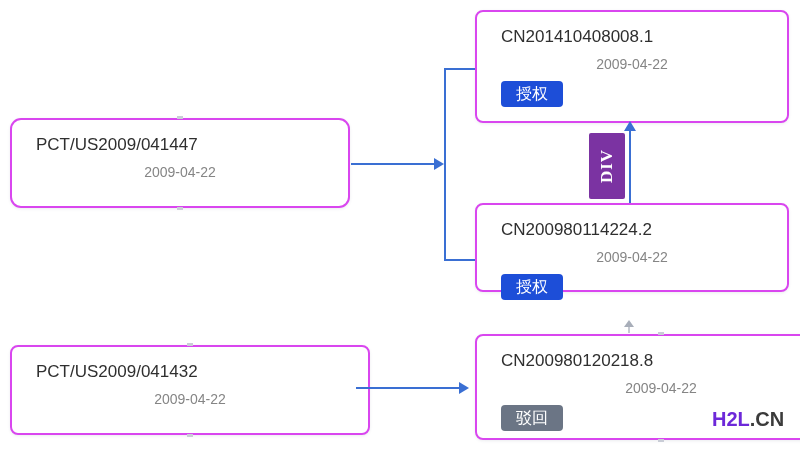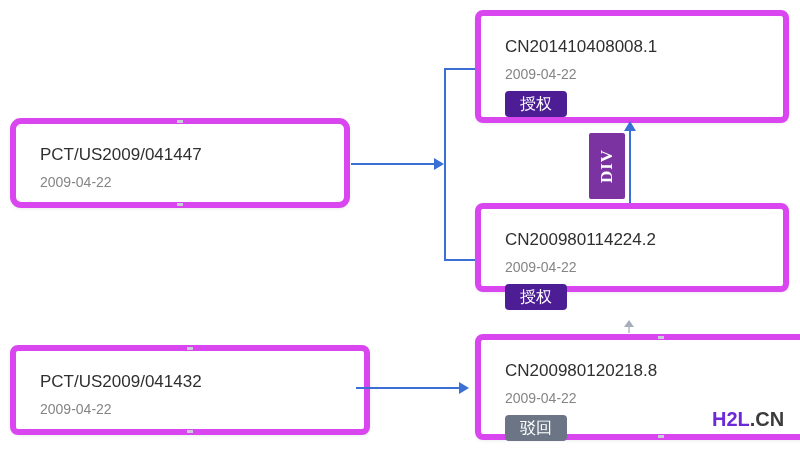--- a/index.html
+++ b/index.html
@@ -2,31 +2,31 @@
 <html><head>
 <meta charset="utf-8">
 <style>
   html,body{margin:0;padding:0;background:#fff;}
   .canvas{
     position:relative;width:800px;height:450px;background:#ffffff;overflow:hidden;
     font-family:"Liberation Sans","DejaVu Sans",sans-serif;
   }
   
   .card{
-    position:absolute;background:#fff;border:6px solid #d946ef;border-radius:8px;
+    position:absolute;background:#fff;border:2px solid #d946ef;border-radius:8px;
     box-shadow:0 1px 3px rgba(100,110,130,.12);box-sizing:border-box;
-    padding:21px 24px;
+    padding:15px 24px;
   }
   .card .title{font-size:17px;color:#2f2f2f;margin:0 0 9px 0;white-space:nowrap;}
-  .card .date{font-size:14px;color:#858585;}
+  .card .date{font-size:14px;color:#858585;text-align:center;}
   .badge{
     display:inline-block;margin-top:9px;padding:3px 15px;border-radius:4px;
     color:#fff;font-size:16px;line-height:20px;
   }
-  .badge.granted{background:#4c1d95;}
+  .badge.granted{background:#1d4ed8;}
   .badge.rejected{background:#6b7585;}
   .c1{left:10px;top:118px;width:340px;height:90px;border-radius:11px;}
   .c2{left:475px;top:10px;width:314px;height:113px;}
   .c3{left:475px;top:203px;width:314px;height:89px;}
   .c4{left:475px;top:334px;width:372px;height:106px;}
   .c5{left:10px;top:345px;width:360px;height:90px;}
   
   .tick{position:absolute;left:50%;margin-left:-3px;width:6px;height:3px;background:#c9cdd6;}
   .tick.t-top{top:-4px;}
   .tick.t-bot{bottom:-4px;}

